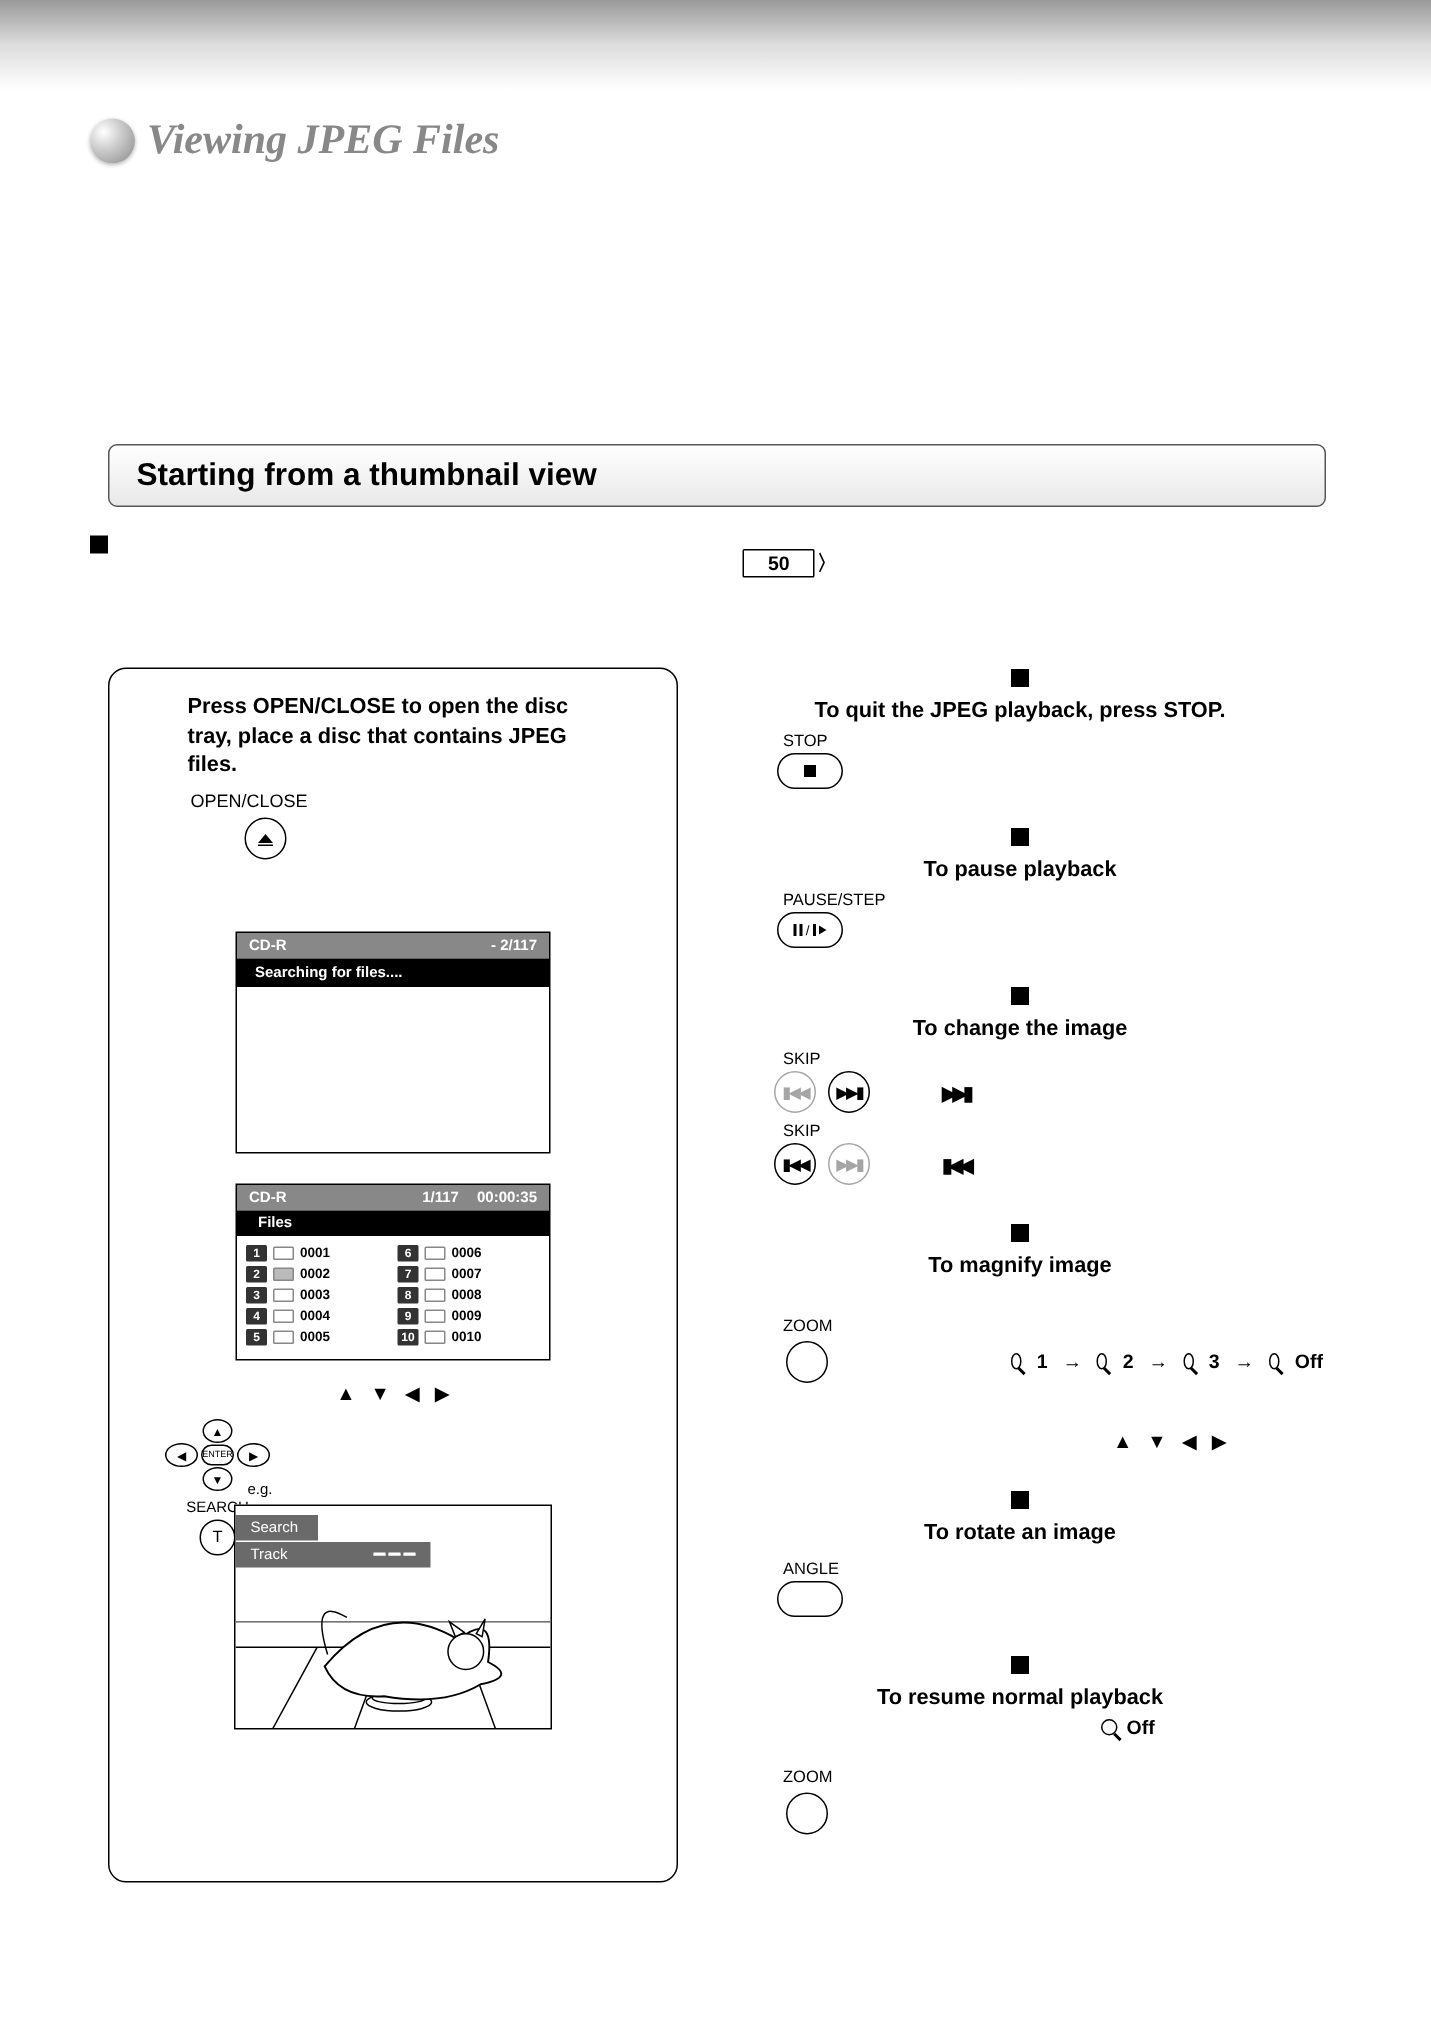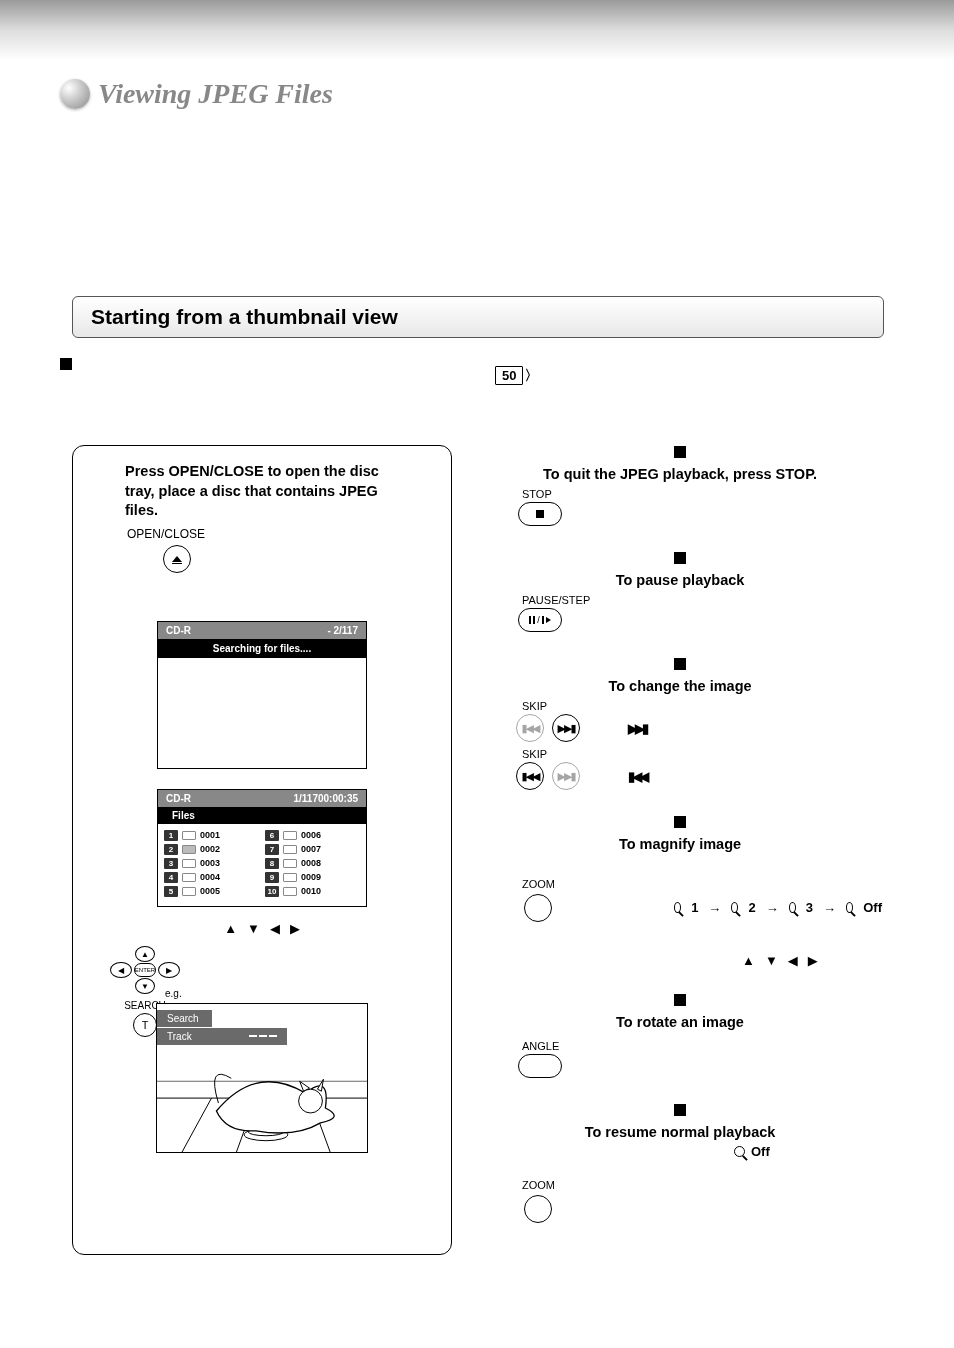--- a/index.html
+++ b/index.html
@@ -39,21 +39,21 @@
   }
   .small-bullet {
     width: 12px; height: 12px; background: #000; display: inline-block;
   }
   .pagebox {
     position: absolute; top: 366px; left: 495px;
     font-size: 13px; font-weight: bold;
     display: flex; align-items: center; gap: 1px;
   }
   .pagebox-frame {
-    border: 1px solid #000; padding: 2px 6px;
+    border: 1px solid #000; padding: 2px 16px;
     border-radius: 1px;
     line-height: 1;
   }
   .pagebox-arrow { font-size: 14px; }
   .left-panel {
     position: absolute; top: 445px; left: 72px; width: 380px; height: 810px;
     border: 1px solid #000; border-radius: 12px;
     padding: 16px 12px;
   }
   .step-instruction {
@@ -83,21 +83,20 @@
     width: 210px; margin: 18px auto 0;
     border: 1px solid #000;
   }
   .screen-header {
     background: #888; color: #fff; font-size: 10px; font-weight: bold;
     padding: 3px 8px; display: flex; justify-content: space-between;
   }
   .screen-searching {
     background: #000; color: #fff; font-size: 10px; font-weight: bold;
     padding: 4px 12px;
-    text-align: center;
   }
   .screen-body {
     height: 110px; background: #fff;
   }
   .screen-subheader {
     background: #000; color: #fff; font-size: 10px; font-weight: bold;
     padding: 3px 14px;
   }
   .file-grid {
     display: flex; padding: 6px; gap: 6px; background: #fff;
@@ -251,21 +250,21 @@
       <span>CD-R</span>
       <span>- 2/117</span>
     </div>
     <div class="screen-searching">Searching for files....</div>
     <div class="screen-body"></div>
   </div>
 
   <div class="screen-box" style="margin-top:20px;">
     <div class="screen-header">
       <span>CD-R</span>
-      <span style="display:flex; ">
+      <span style="display:flex; gap:12px;">
         <span>1/117</span>
         <span>00:00:35</span>
       </span>
     </div>
     <div class="screen-subheader">Files</div>
     <div class="file-grid">
       <div class="file-col">
         <div class="file-row">
             <span class="num-badge">1</span>
             <span class="cam-icon"></span>

